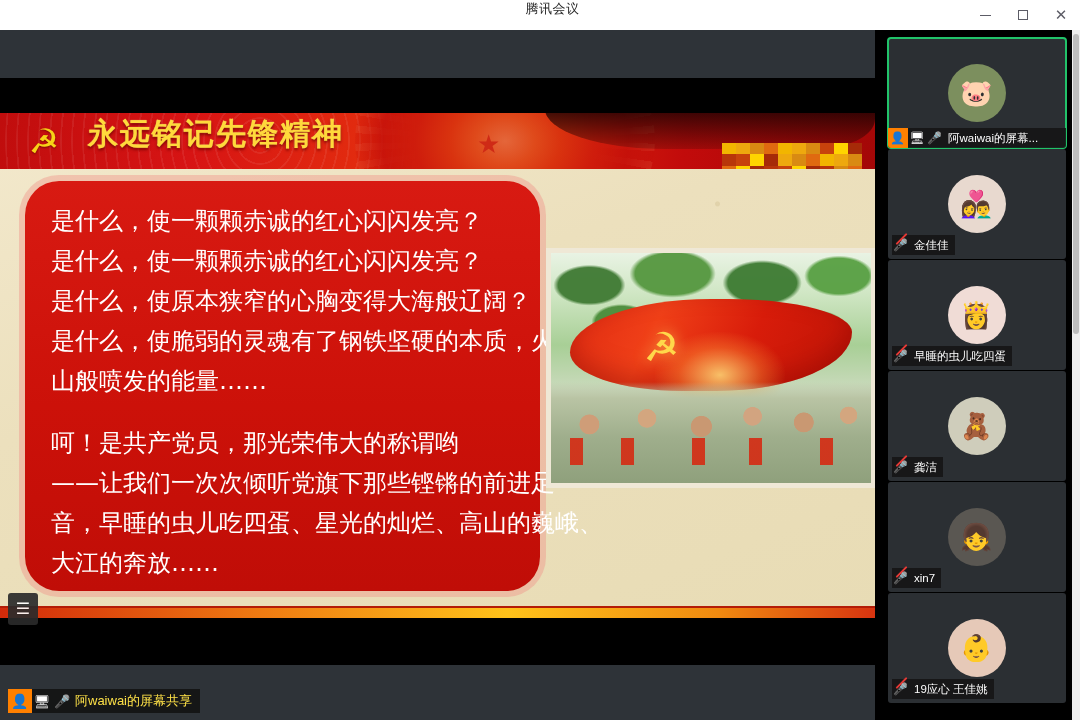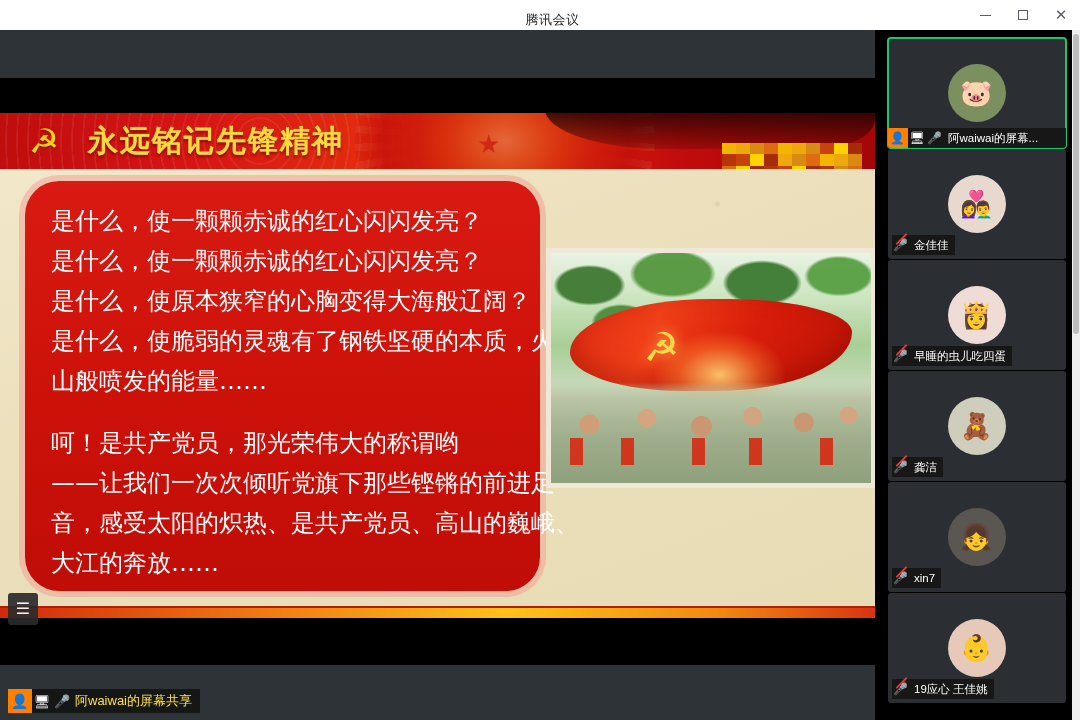--- a/index.html
+++ b/index.html
@@ -8,21 +8,21 @@
     background: #ffffff;
     font-family: "Liberation Sans", "DejaVu Sans", sans-serif;
     overflow: hidden;
   }
 
   
   .titlebar {
     position: absolute; left: 0; top: 0; width: 1080px; height: 40px;
     background: #ffffff;
     border-bottom: 1px solid #e3e3e3;
-    display: flex; align-items: center; justify-content: center; padding-left: 25px;
+    display: flex; align-items: flex-start; justify-content: center; padding-left: 25px;
   }
   .titlebar-title {
     font-size: 13px; color: #262626; letter-spacing: .5px;
   }
   .win-controls {
     position: absolute; right: 0; top: 0; height: 30px;
     display: flex; align-items: center;
   }
   .win-btn {
     width: 38px; height: 30px; display: flex; align-items: center;
@@ -95,21 +95,21 @@
     background: linear-gradient(180deg, rgba(20,2,2,.85), rgba(60,8,4,.25));
     border-bottom-left-radius: 120px 40px;
     border-bottom-right-radius: 60px 30px;
   }
   .emblem {
     position: absolute; left: 24px; top: 9px; width: 40px; height: 38px;
     color: #f7d117; font-size: 34px; line-height: 38px; text-align: center;
     text-shadow: 0 1px 2px rgba(90,0,0,.7);
   }
   .banner-title {
-    position: absolute; left: 88px; top: 9px; height: 38px;
+    position: absolute; left: 88px; top: 2px; height: 38px;
     line-height: 38px;
     font-size: 30px; font-weight: bold; letter-spacing: 2px;
     color: #ffd93b;
     text-shadow: 0 2px 3px rgba(110,0,0,.85), 0 0 1px #ffec8a;
     font-family: "DejaVu Sans", "Liberation Sans", sans-serif;
   }
   .mosaic {
     position: absolute; left: 722px; top: 30px; width: 140px; height: 34px;
     display: grid; grid-template-columns: repeat(10, 1fr); grid-template-rows: repeat(3, 1fr);
     overflow: hidden;
@@ -365,21 +365,21 @@
           <div class="text-line">是什么，使一颗颗赤诚的红心闪闪发亮？</div>
           <div class="text-line">是什么，使一颗颗赤诚的红心闪闪发亮？</div>
           <div class="text-line">是什么，使原本狭窄的心胸变得大海般辽阔？</div>
           <div class="text-line">是什么，使脆弱的灵魂有了钢铁坚硬的本质，火</div>
           <div class="text-line">山般喷发的能量……</div>
         </div>
         <div class="text-gap"></div>
         <div>
           <div class="text-line">呵！是共产党员，那光荣伟大的称谓哟</div>
           <div class="text-line">——让我们一次次倾听党旗下那些铿锵的前进足</div>
-          <div class="text-line">音，感受太阳的炽热、是共产党员、高山的巍峨、</div>
+          <div class="text-line">音，早睡的虫儿吃四蛋、星光的灿烂、高山的巍峨、</div>
           <div class="text-line">大江的奔放……</div>
         </div>
       </div>
 
       <div class="photo-frame">
         <div class="photo">
           <div class="tree"></div>
           <div class="flag">
             <div class="flag-glow"></div>
             <div class="flag-emblem">☭</div>

